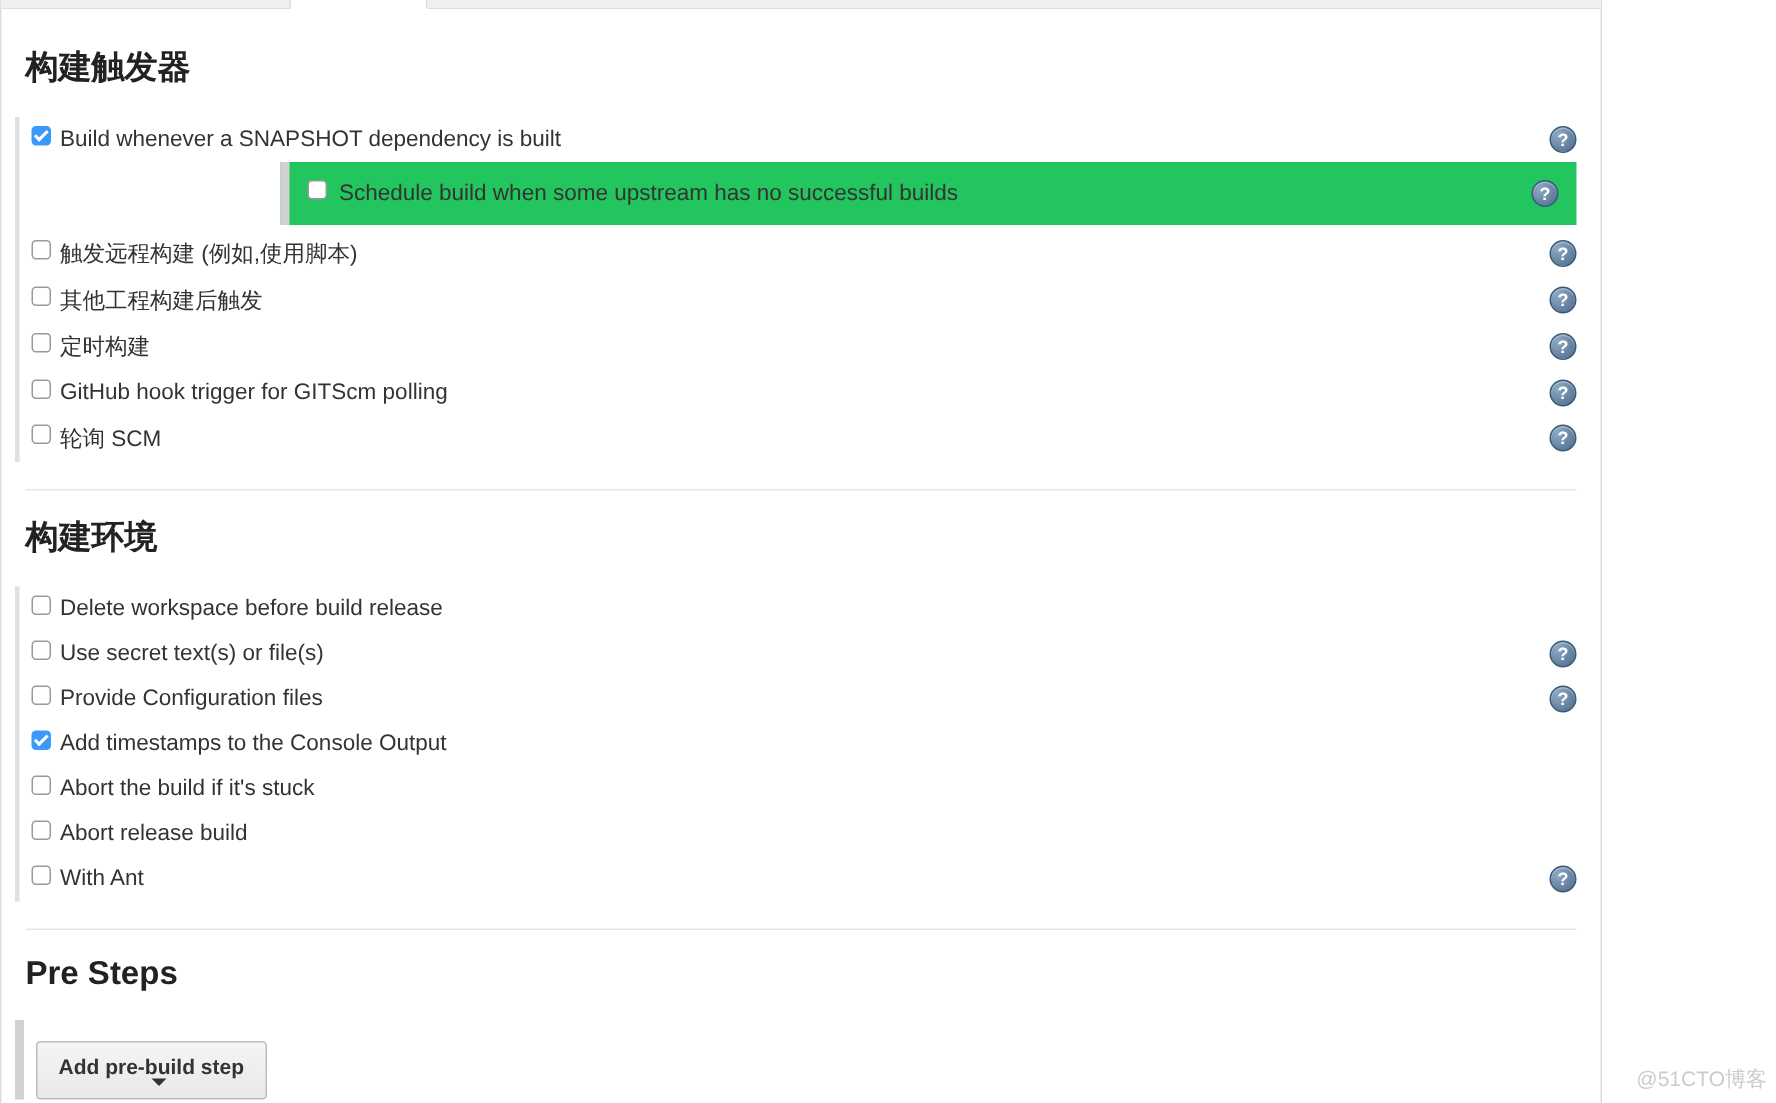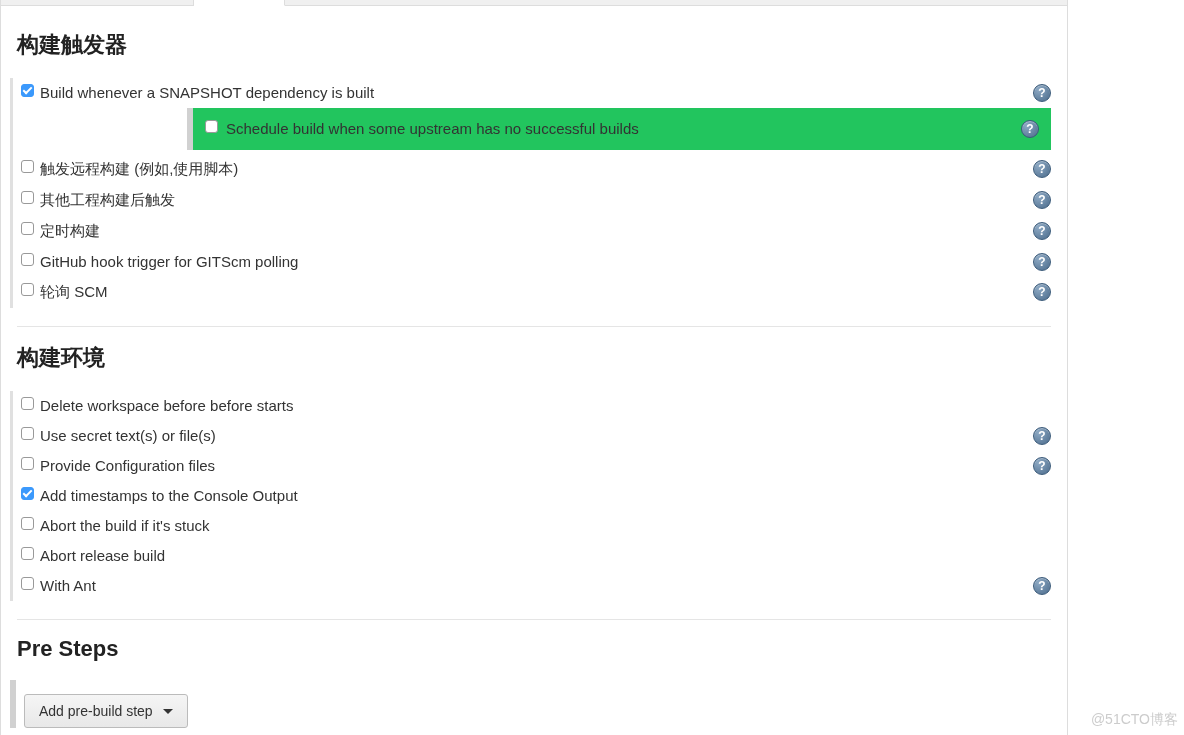--- a/index.html
+++ b/index.html
@@ -130,24 +130,25 @@
       margin: 18px 0 0 0;
     }
     .dropdown-button {
       display: inline-flex;
       align-items: center;
       padding: 8px 14px;
       background: linear-gradient(to bottom, #f5f5f5, #e8e8e8);
       border: 1px solid #bbb;
       border-radius: 3px;
       font-size: 14px;
-      font-weight: normal;
+      font-weight: bold;
       color: #333;
       cursor: pointer;
       margin-top: 14px;
+      flex-direction: column;
     }
     .dropdown-button .caret {
       margin-left: 10px;
       width: 0;
       height: 0;
       border-left: 5px solid transparent;
       border-right: 5px solid transparent;
       border-top: 5px solid #333;
     }
     .button-wrap {
@@ -248,21 +249,21 @@
 
     
     <h2 class="section-heading">构建环境</h2>
 
     <div class="section-block">
 
       <div class="option-row">
         <div class="checkbox-cell">
           <input type="checkbox" style="">
         </div>
-        <div class="option-label">Delete workspace before before starts</div>
+        <div class="option-label">Delete workspace before build release</div>
       </div>
 
       <div class="option-row">
         <div class="checkbox-cell">
           <input type="checkbox" style="">
         </div>
         <div class="option-label">Use secret text(s) or file(s)</div>
         <div class="help-icon">?</div>
       </div>
 

